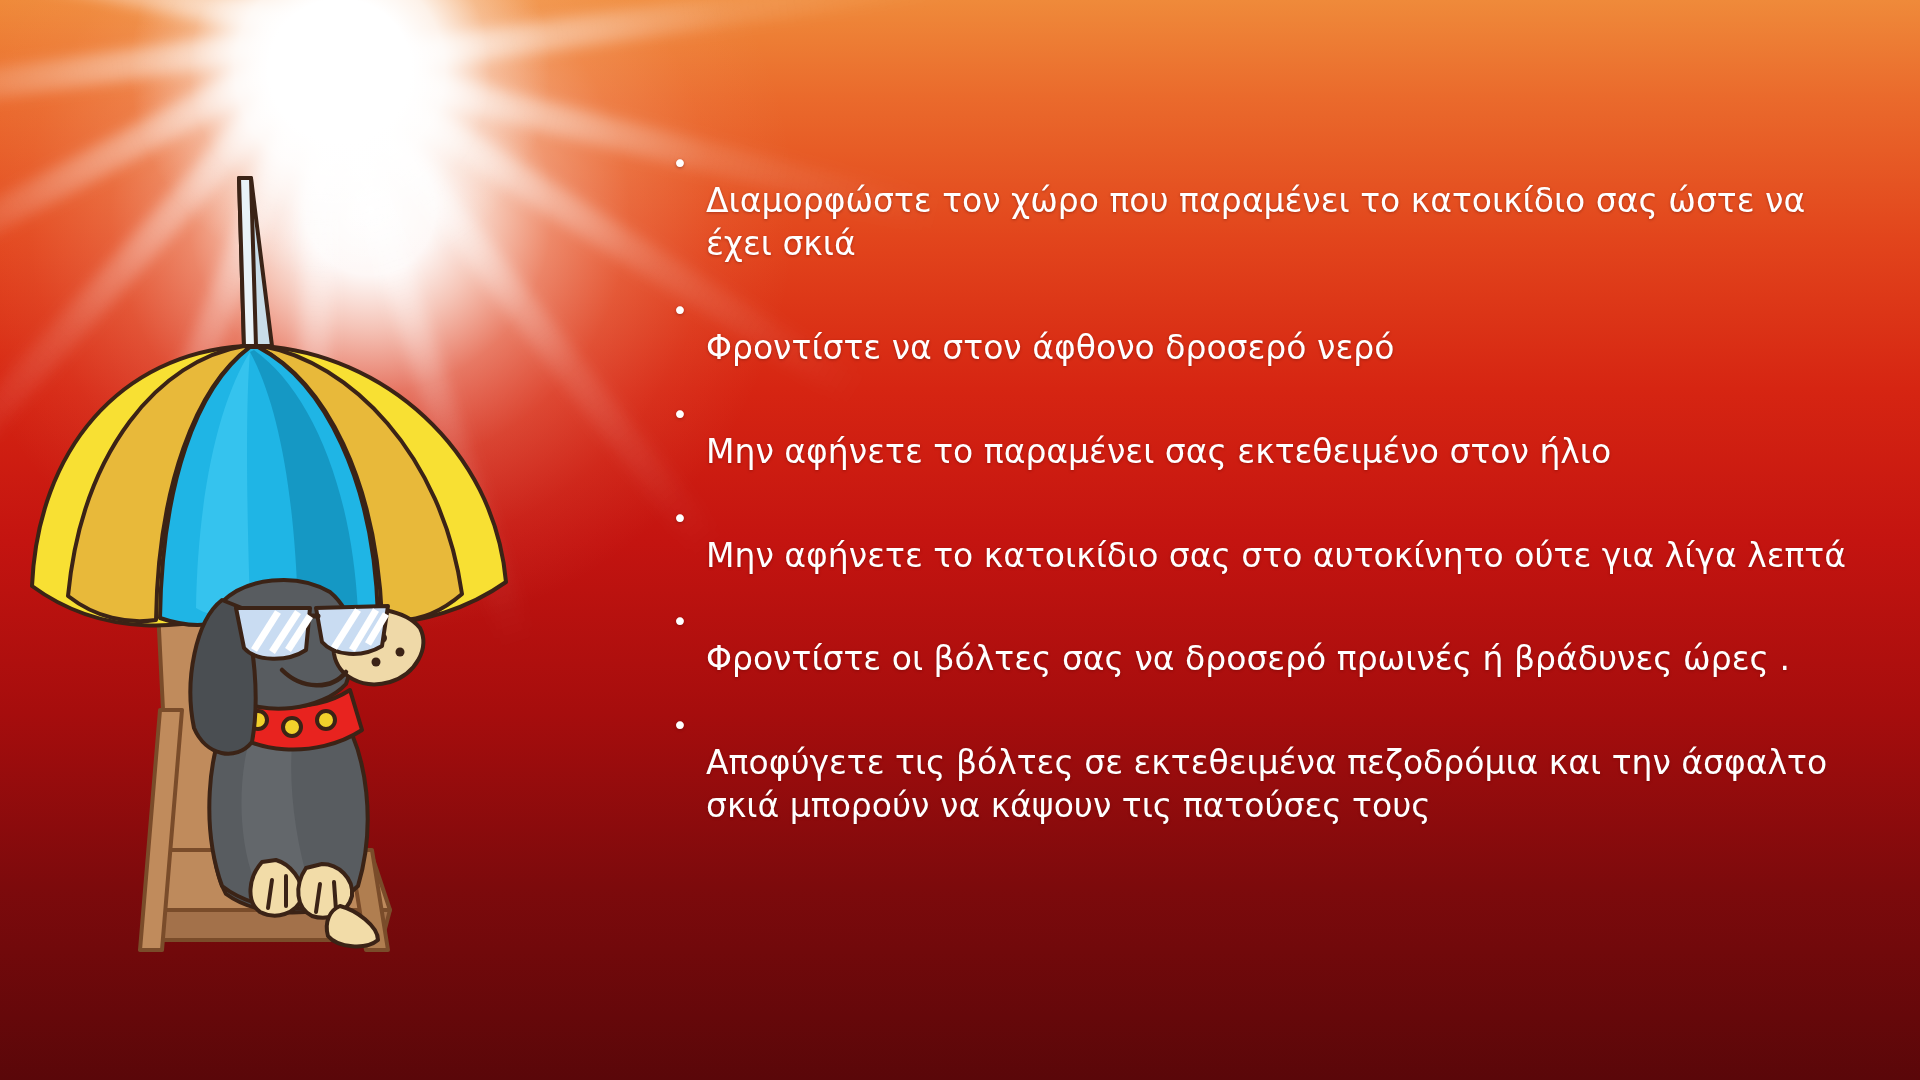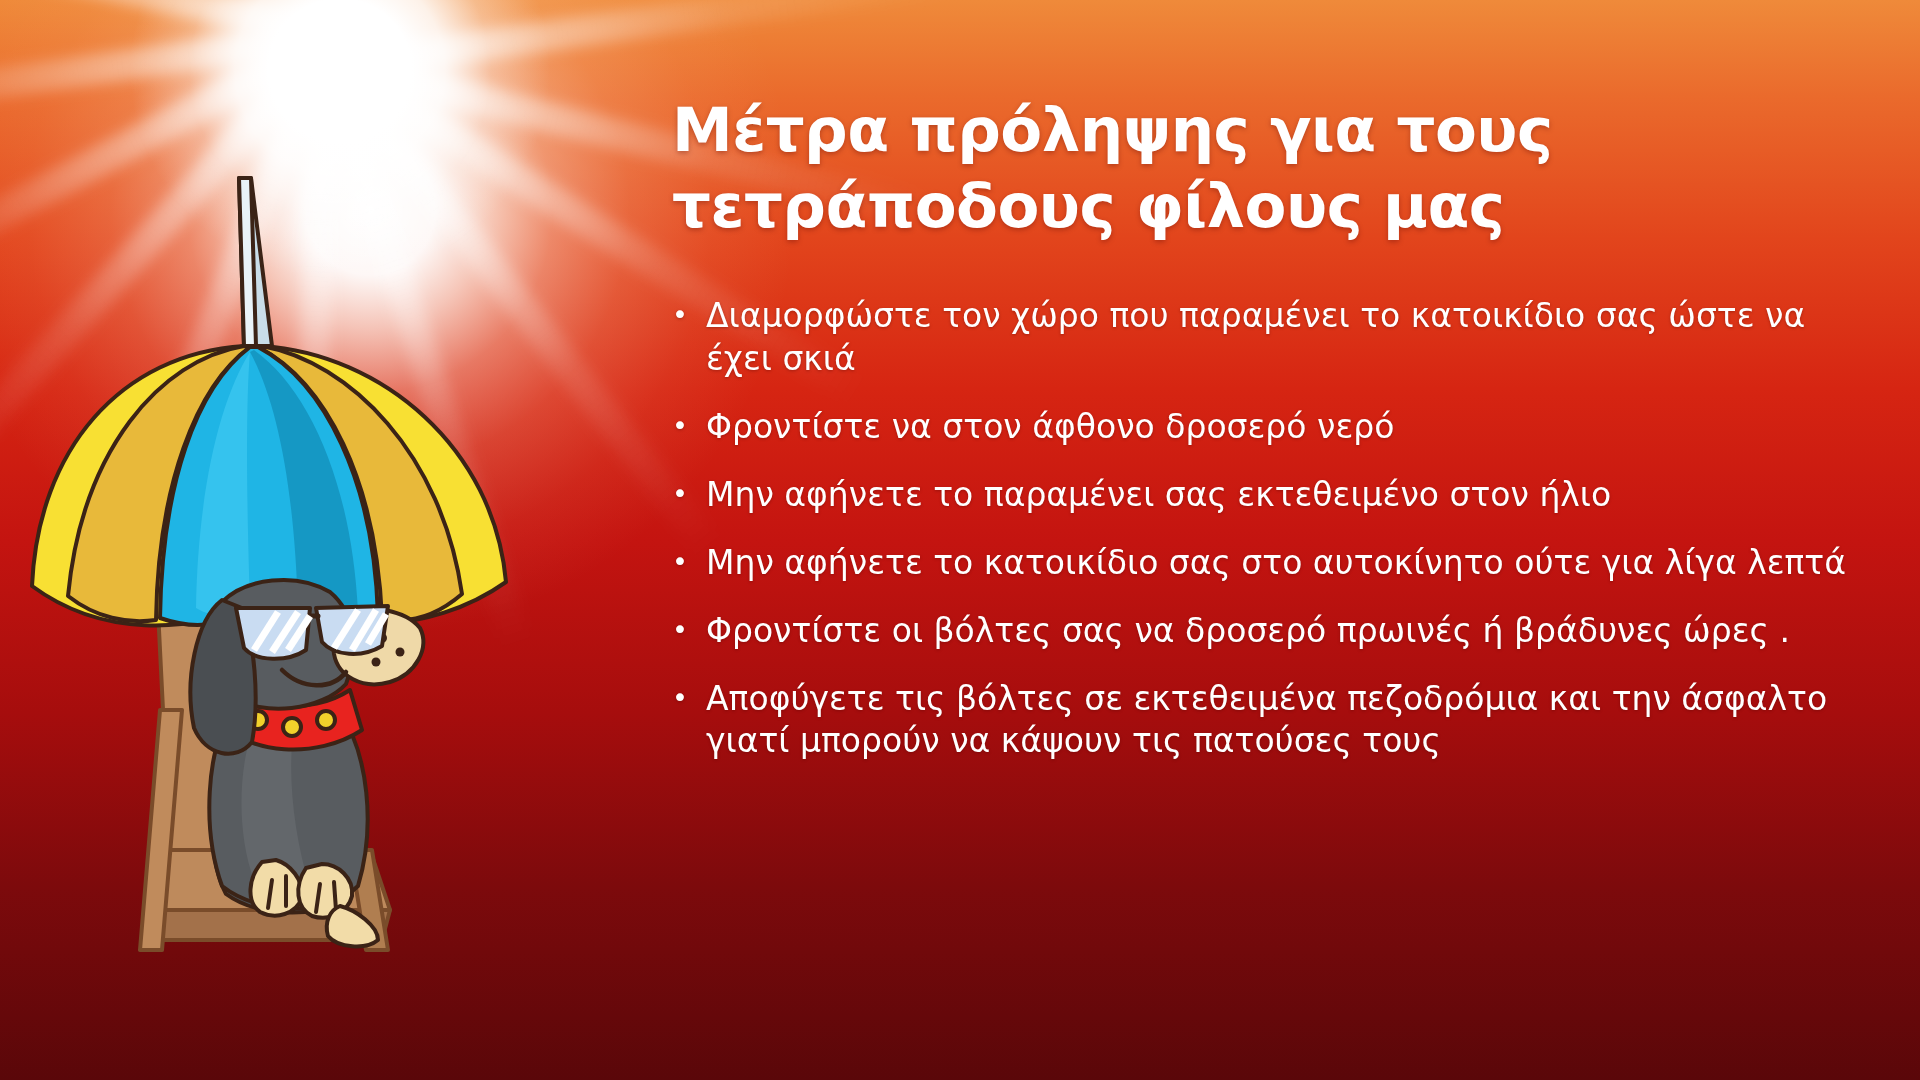--- a/index.html
+++ b/index.html
@@ -110,20 +110,21 @@
     flex:0 0 auto;
     width:34px;
     font-size:27px;
     line-height:1.30;
     padding-top:2px;
     color:#ffffff;
   }
   .bullet-text{
     flex:1 1 auto;
     max-width:1145px;
+    margin-top:36px;
   }
 </style>
 </head>
 <body>
 
 <div class="slide">
 
   <div class="sun-glow"></div>
   <div class="ray" style="transform:rotate(14deg);"></div>
   <div class="ray" style="transform:rotate(32deg);"></div>
@@ -256,21 +257,20 @@
               <path d="M342 500 L366 460"></path>
               <path d="M358 494 L376 464"></path>
             </g>
           </g>
         </g>
       </g>
     </svg>
   </div>
 
   <div class="content">
-    <h1 class="slide-title">Μέτρα πρόληψης για τους τετράποδους φίλους μας</h1>
 
     <ul class="bullets">
       <li class="bullet">
         <span class="bullet-marker">•</span>
         <span class="bullet-text">Διαμορφώστε τον χώρο που παραμένει το κατοικίδιο σας ώστε να έχει σκιά</span>
       </li>
       <li class="bullet">
         <span class="bullet-marker">•</span>
         <span class="bullet-text">Φροντίστε να στον άφθονο δροσερό νερό</span>
       </li>
@@ -281,18 +281,18 @@
       <li class="bullet">
         <span class="bullet-marker">•</span>
         <span class="bullet-text">Μην αφήνετε το κατοικίδιο σας  στο αυτοκίνητο ούτε για λίγα λεπτά</span>
       </li>
       <li class="bullet">
         <span class="bullet-marker">•</span>
         <span class="bullet-text">Φροντίστε οι βόλτες σας να δροσερό πρωινές ή βράδυνες ώρες .</span>
       </li>
       <li class="bullet">
         <span class="bullet-marker">•</span>
-        <span class="bullet-text">Αποφύγετε τις βόλτες σε εκτεθειμένα  πεζοδρόμια και  την άσφαλτο γιατί μπορούν να κάψουν τις πατούσες τους</span>
+        <span class="bullet-text">Αποφύγετε τις βόλτες σε εκτεθειμένα  πεζοδρόμια και  την άσφαλτο σκιά μπορούν να κάψουν τις πατούσες τους</span>
       </li>
     </ul>
   </div>
 
 </div>
 
 </body></html>

